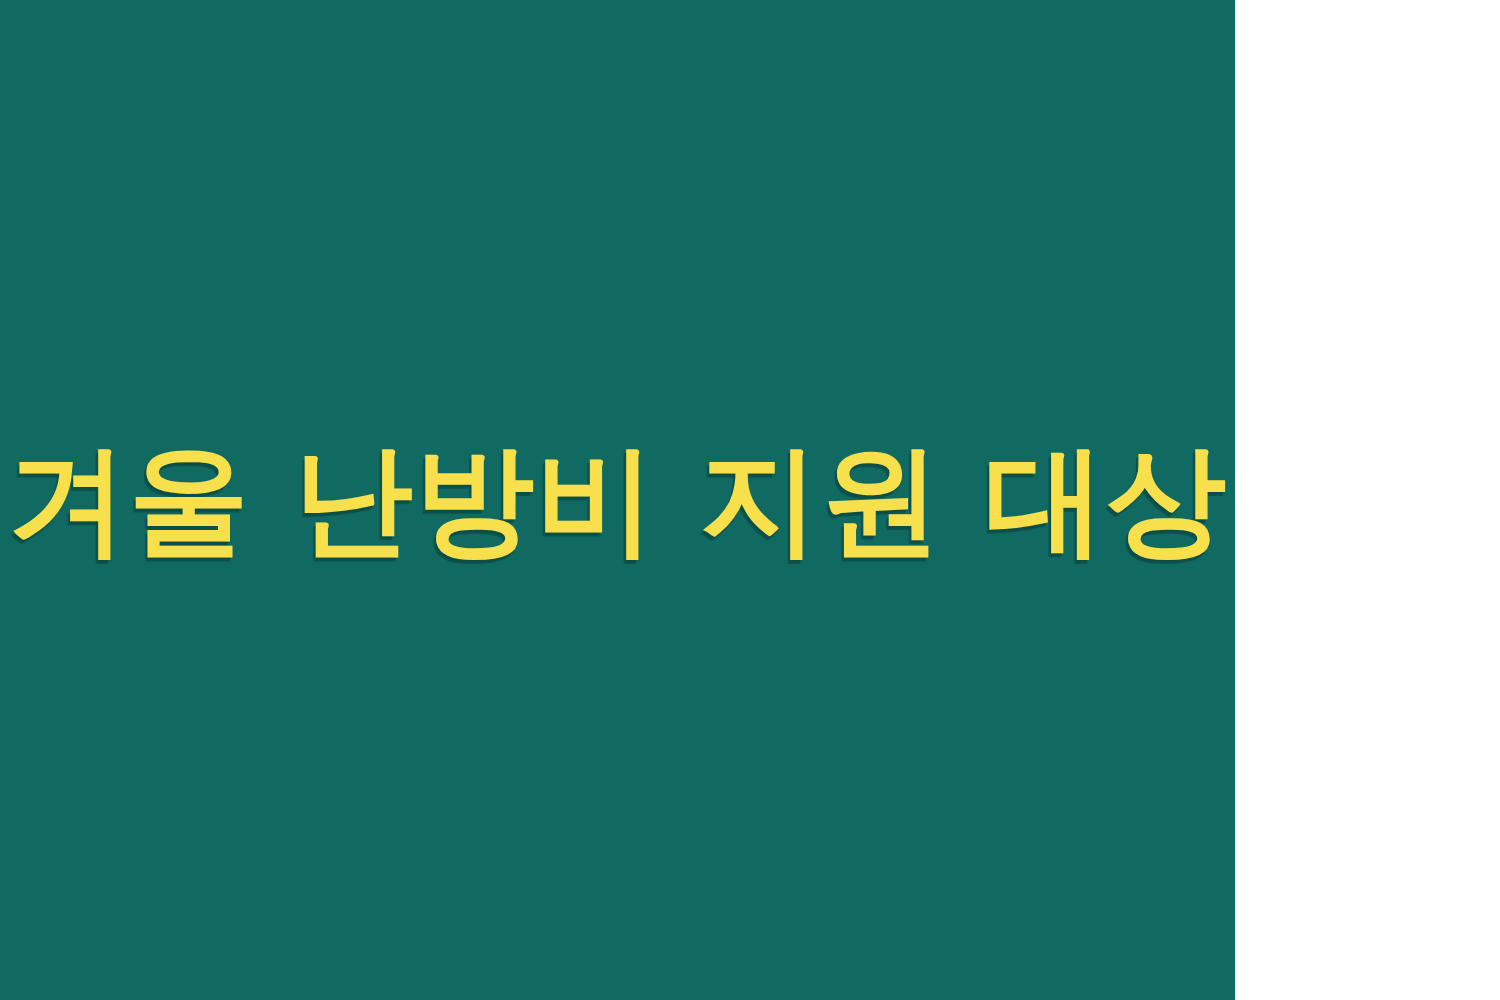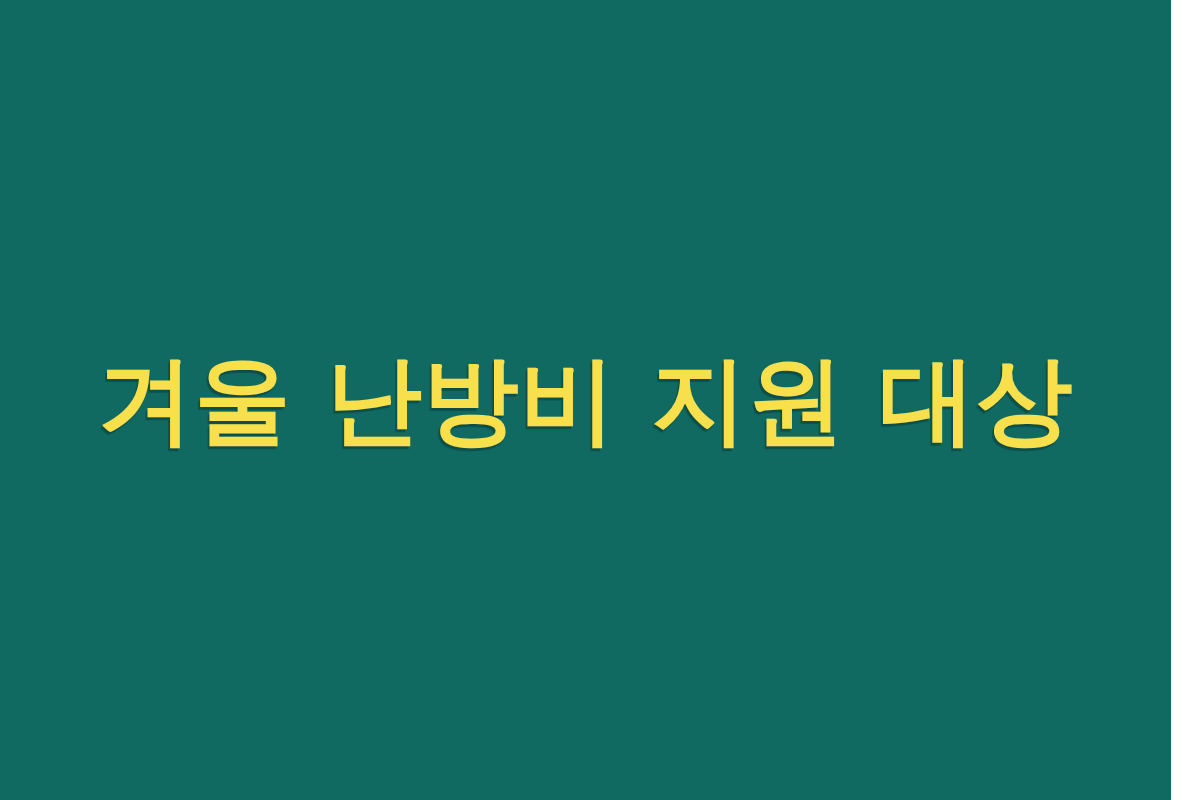--- a/index.html
+++ b/index.html
@@ -9,21 +9,21 @@
 
   body {
     width: 1200px;
     height: 800px;
     overflow: hidden;
     font-family: "Liberation Sans", sans-serif;
   }
 
   #title-card {
     position: relative;
-    width: 1171px;
+    width: 988px;
     height: 800px;
     background: #106A62;
     display: flex;
     flex-direction: column;
     align-items: center;
     justify-content: center;
     box-sizing: border-box;
   }
 
   .headline {

